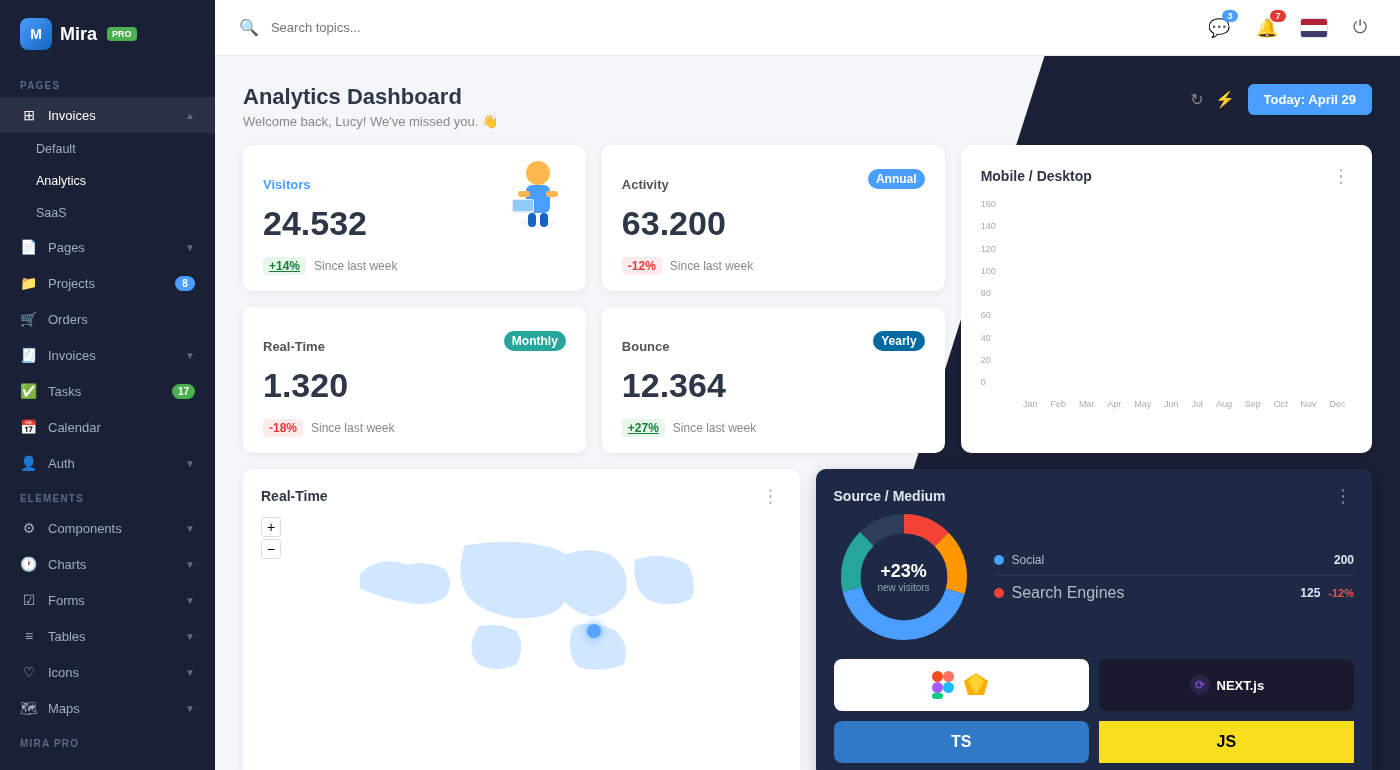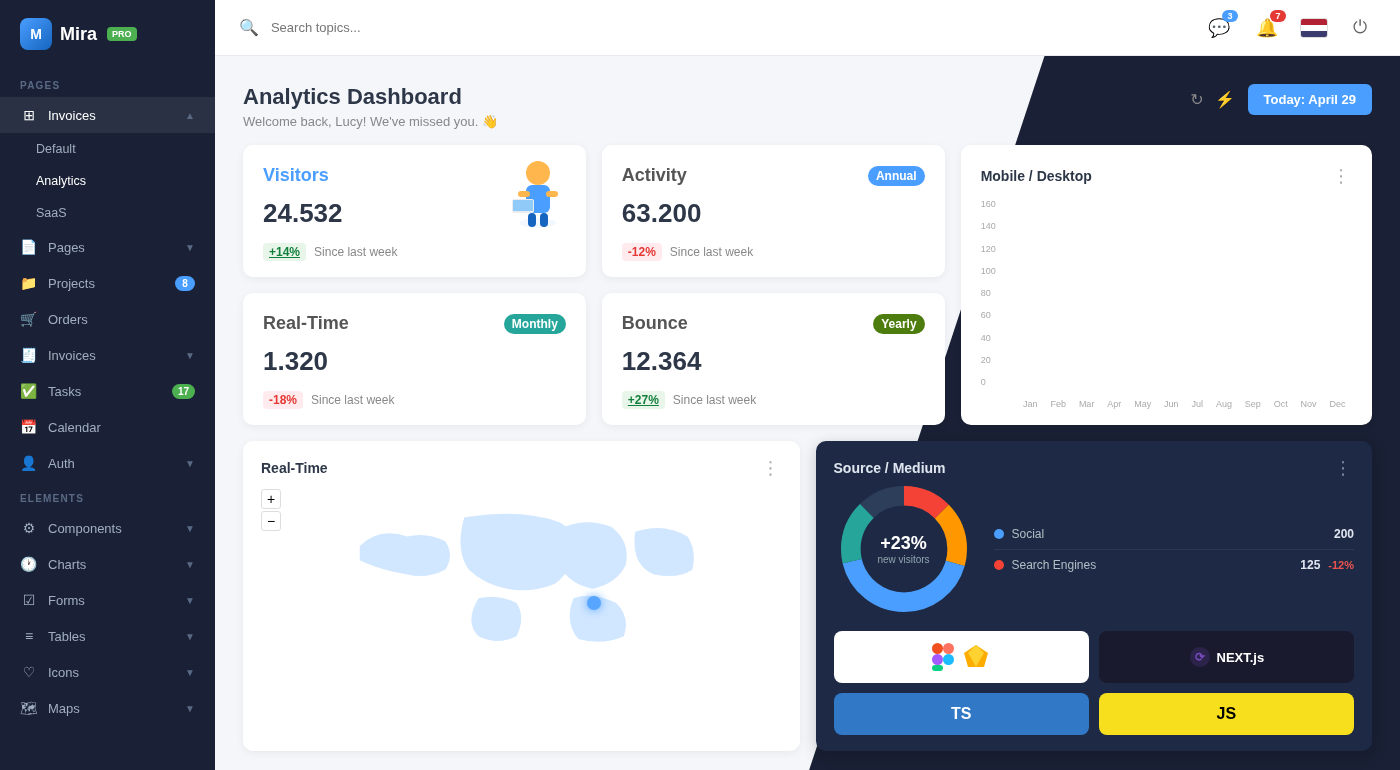--- a/index.html
+++ b/index.html
@@ -234,37 +234,38 @@
       padding: 20px 20px 16px;
       box-shadow: 0 2px 8px rgba(0,0,0,0.06);
     }
     .stat-card-header {
       display: flex;
       align-items: center;
       justify-content: space-between;
       margin-bottom: 12px;
     }
     .stat-card-title {
-      font-size: 18px;
+      font-size: 13px;
       font-weight: 600;
       color: #4a9eff;
+      margin-top: 12px;
     }
     .stat-card-title.dark { color: #555; }
     .stat-badge {
       font-size: 12px;
       font-weight: 700;
       padding: 3px 8px;
       border-radius: 10px;
       color: #fff;
     }
     .stat-badge.blue { background: #4a9eff; }
     .stat-badge.teal { background: #26a69a; }
-    .stat-badge.purple { background: #4d7c0f; }
+    .stat-badge.purple { background: #0369a1; }
     .stat-value {
-      font-size: 26px;
+      font-size: 34px;
       font-weight: 700;
       color: #2d3748;
       margin-bottom: 14px;
     }
     .stat-footer {
       display: flex;
       align-items: center;
       gap: 8px;
       font-size: 12px;
       color: #888;
@@ -389,20 +390,21 @@
     <span class="item-icon">♡</span>
     <span>Icons</span>
     <span class="chevron">▼</span>
   </div>
   <div class="sidebar-item">
     <span class="item-icon">🗺</span>
     <span>Maps</span>
     <span class="chevron">▼</span>
   </div>
 
+  <div class="sidebar-section-label">MIRA PRO</div>
 </nav>
 
 <div class="main">
 
   <header class="topbar">
     <span class="search-icon-wrap">🔍</span>
     <input type="text" placeholder="Search topics..." style="">
 
     <div class="topbar-right">
       <div class="topbar-icon-btn">
@@ -636,21 +638,21 @@
               <div style="display:flex;align-items:flex-end;justify-content:space-between;padding:8px 0;border-bottom:1px solid rgba(255,255,255,0.07);">
                 <div style="display:flex;align-items:center;gap:8px;">
                   <div style="width:10px;height:10px;border-radius:50%;background:#4a9eff;flex-shrink:0;"></div>
                   <span style="font-size:12px;color:#b0bec5;">Social</span>
                 </div>
                 <span style="font-size:12px;font-weight:600;color:#e0e6f0;">200</span>
               </div>
               <div style="display:flex;align-items:center;justify-content:space-between;padding:8px 0;">
                 <div style="display:flex;align-items:center;gap:8px;">
                   <div style="width:10px;height:10px;border-radius:50%;background:#f44336;flex-shrink:0;"></div>
-                  <span style="font-size:12px;color:#b0bec5;">Search Engines</span>
+                  <span style="font-size:16px;color:#b0bec5;">Search Engines</span>
                 </div>
                 <div style="display:flex;align-items:center;gap:8px;">
                   <span style="font-size:12px;font-weight:600;color:#e0e6f0;">125</span>
                   <span style="font-size:11px;font-weight:600;color:#ef5350;">-12%</span>
                 </div>
               </div>
             </div>
           </div>
 
           <div style="display:grid;grid-template-columns:1fr 1fr;gap:10px;margin-top:12px;">
@@ -675,21 +677,21 @@
 
               <svg width="22" height="22" viewBox="0 0 22 22">
                 <circle cx="11" cy="11" r="10" fill="#764abc" opacity="0.2"></circle>
                 <text x="11" y="15" text-anchor="middle" font-size="12" fill="#764abc" font-weight="bold">⟳</text>
               </svg>
               <span style="color:#fff;font-size:13px;font-weight:700;">NEXT.js</span>
             </div>
             <div style="background:#3178c6;border-radius:8px;padding:12px;display:flex;align-items:center;justify-content:center;">
               <span style="color:#fff;font-size:16px;font-weight:800;">TS</span>
             </div>
-            <div style="background:#f7df1e;border-radius:8px;padding:12px;display:flex;align-items:center;justify-content:center;">
+            <div style="background:#f7df1e;border-radius:0;padding:12px;display:flex;align-items:center;justify-content:center;">
               <span style="color:#000;font-size:16px;font-weight:800;">JS</span>
             </div>
           </div>
         </div>
 
       </div>
     </div>
   </div>
 </div>
 

